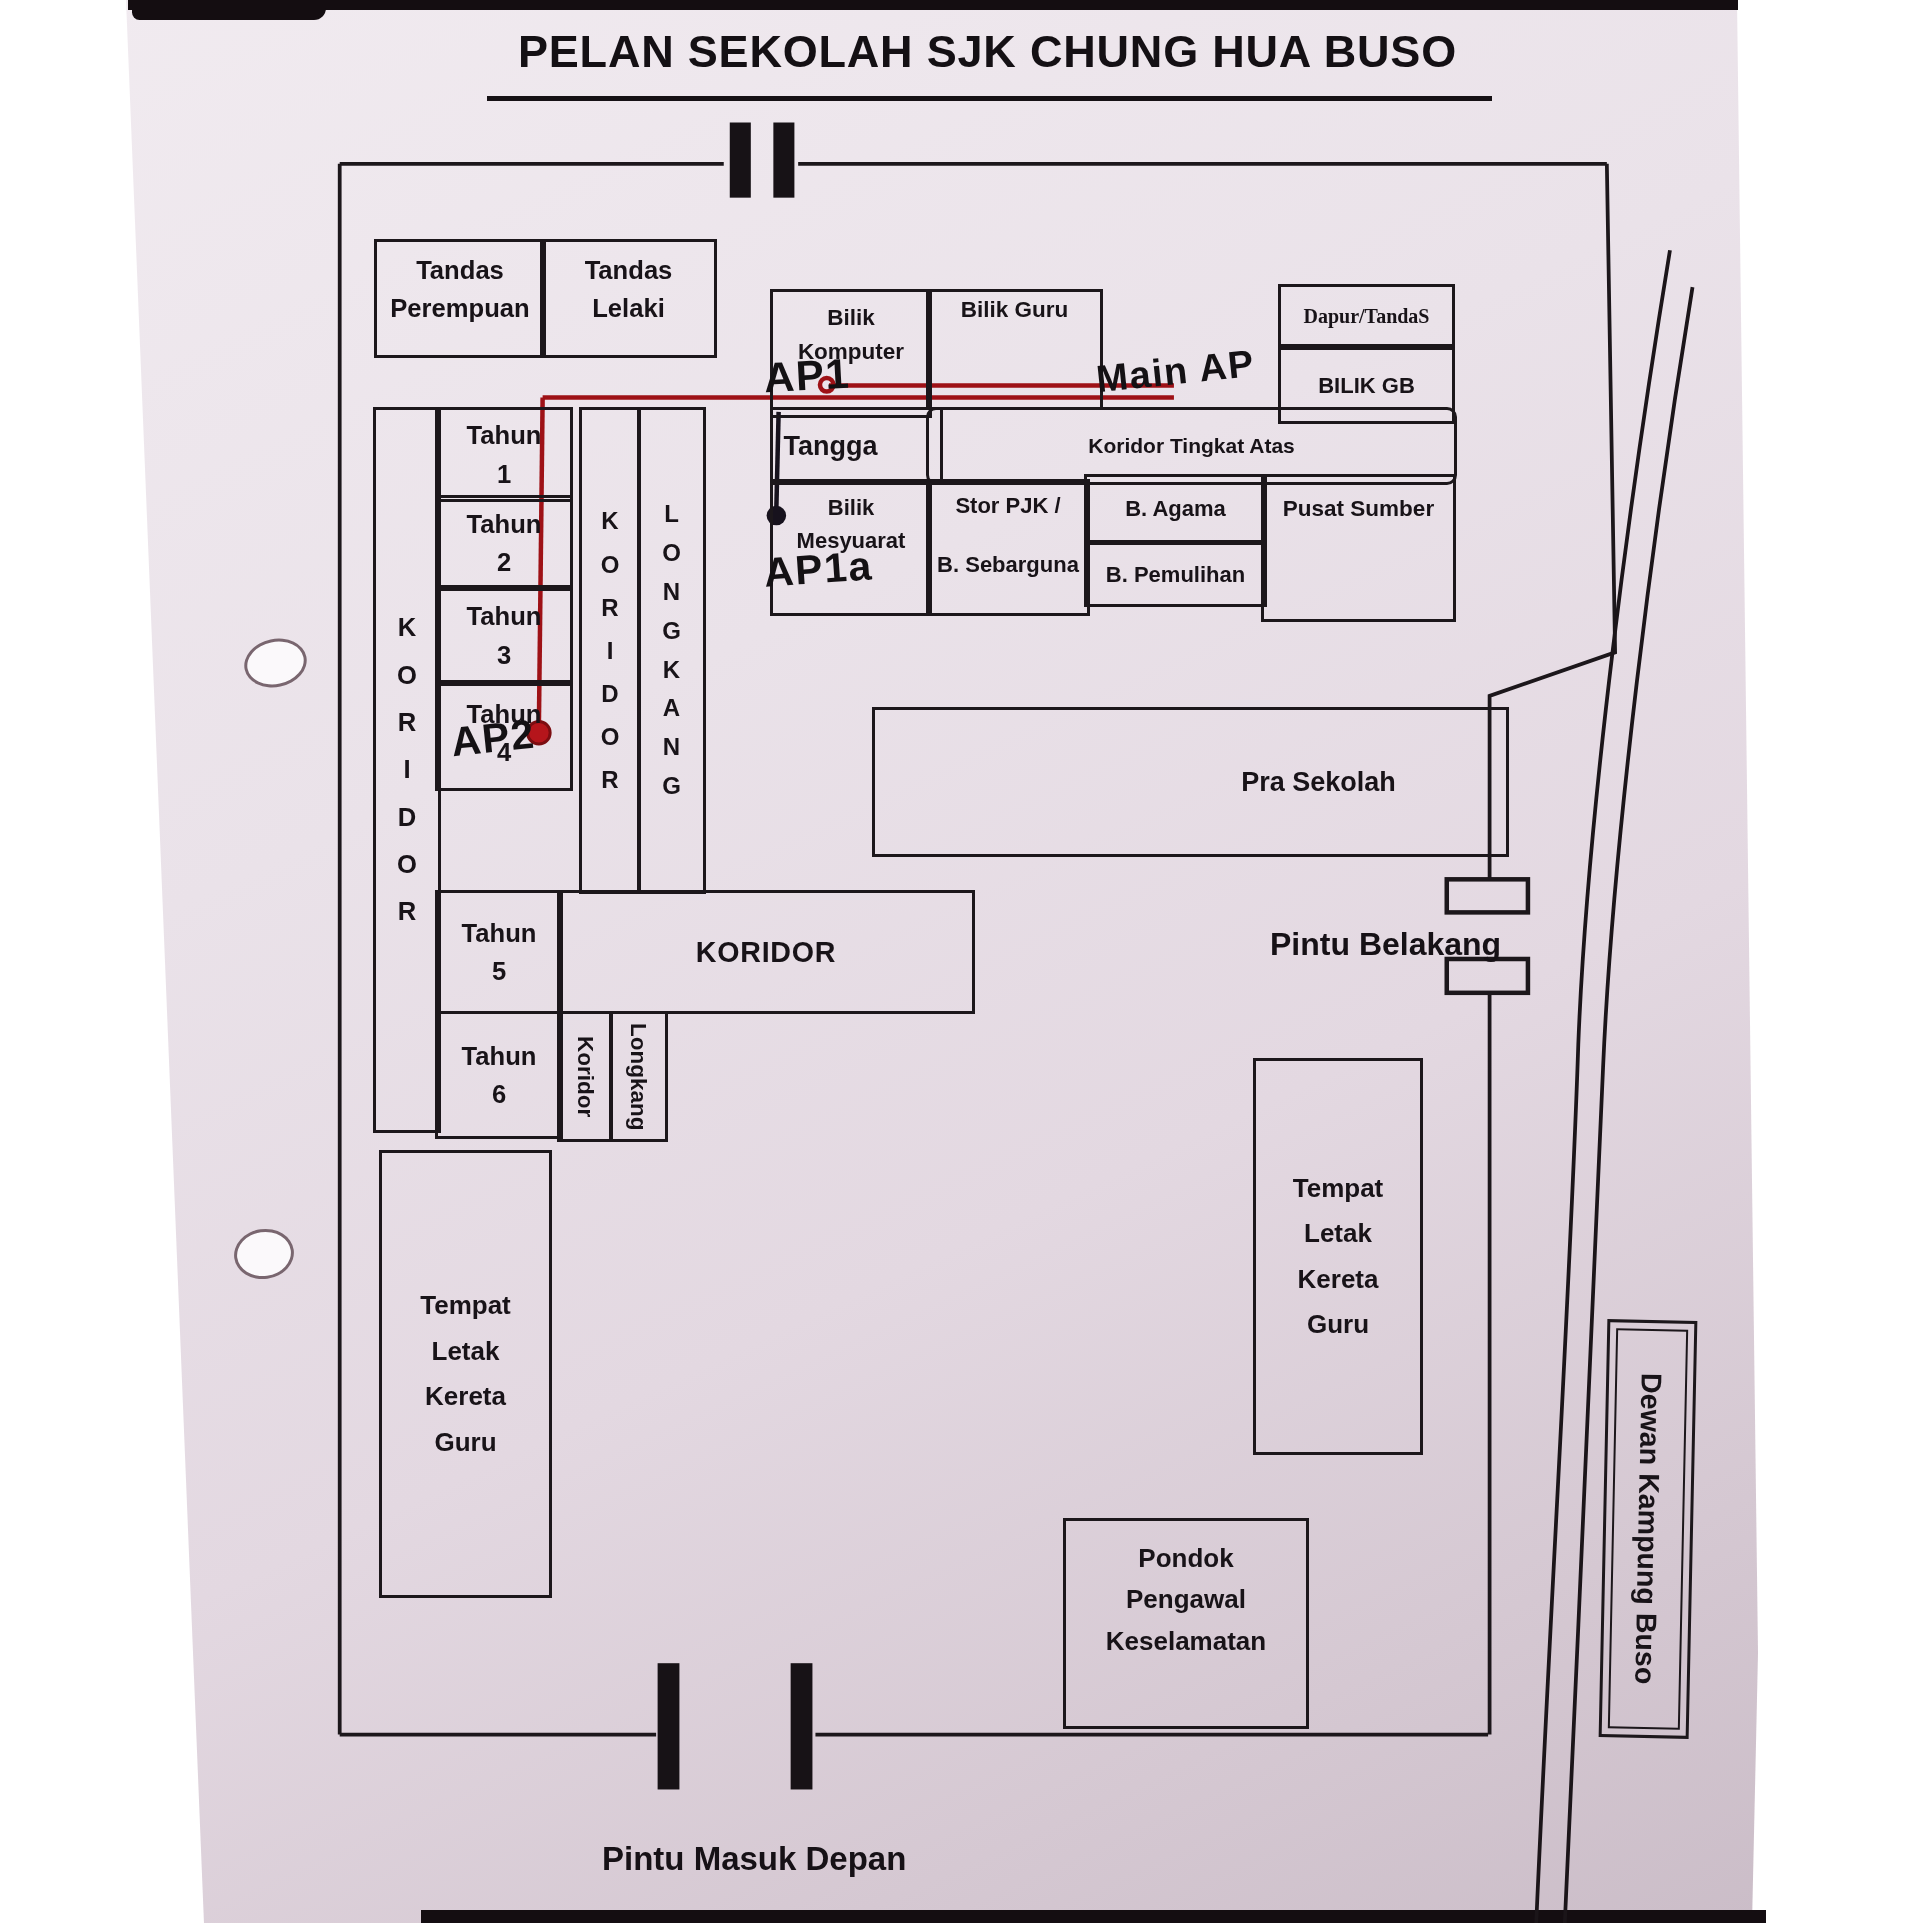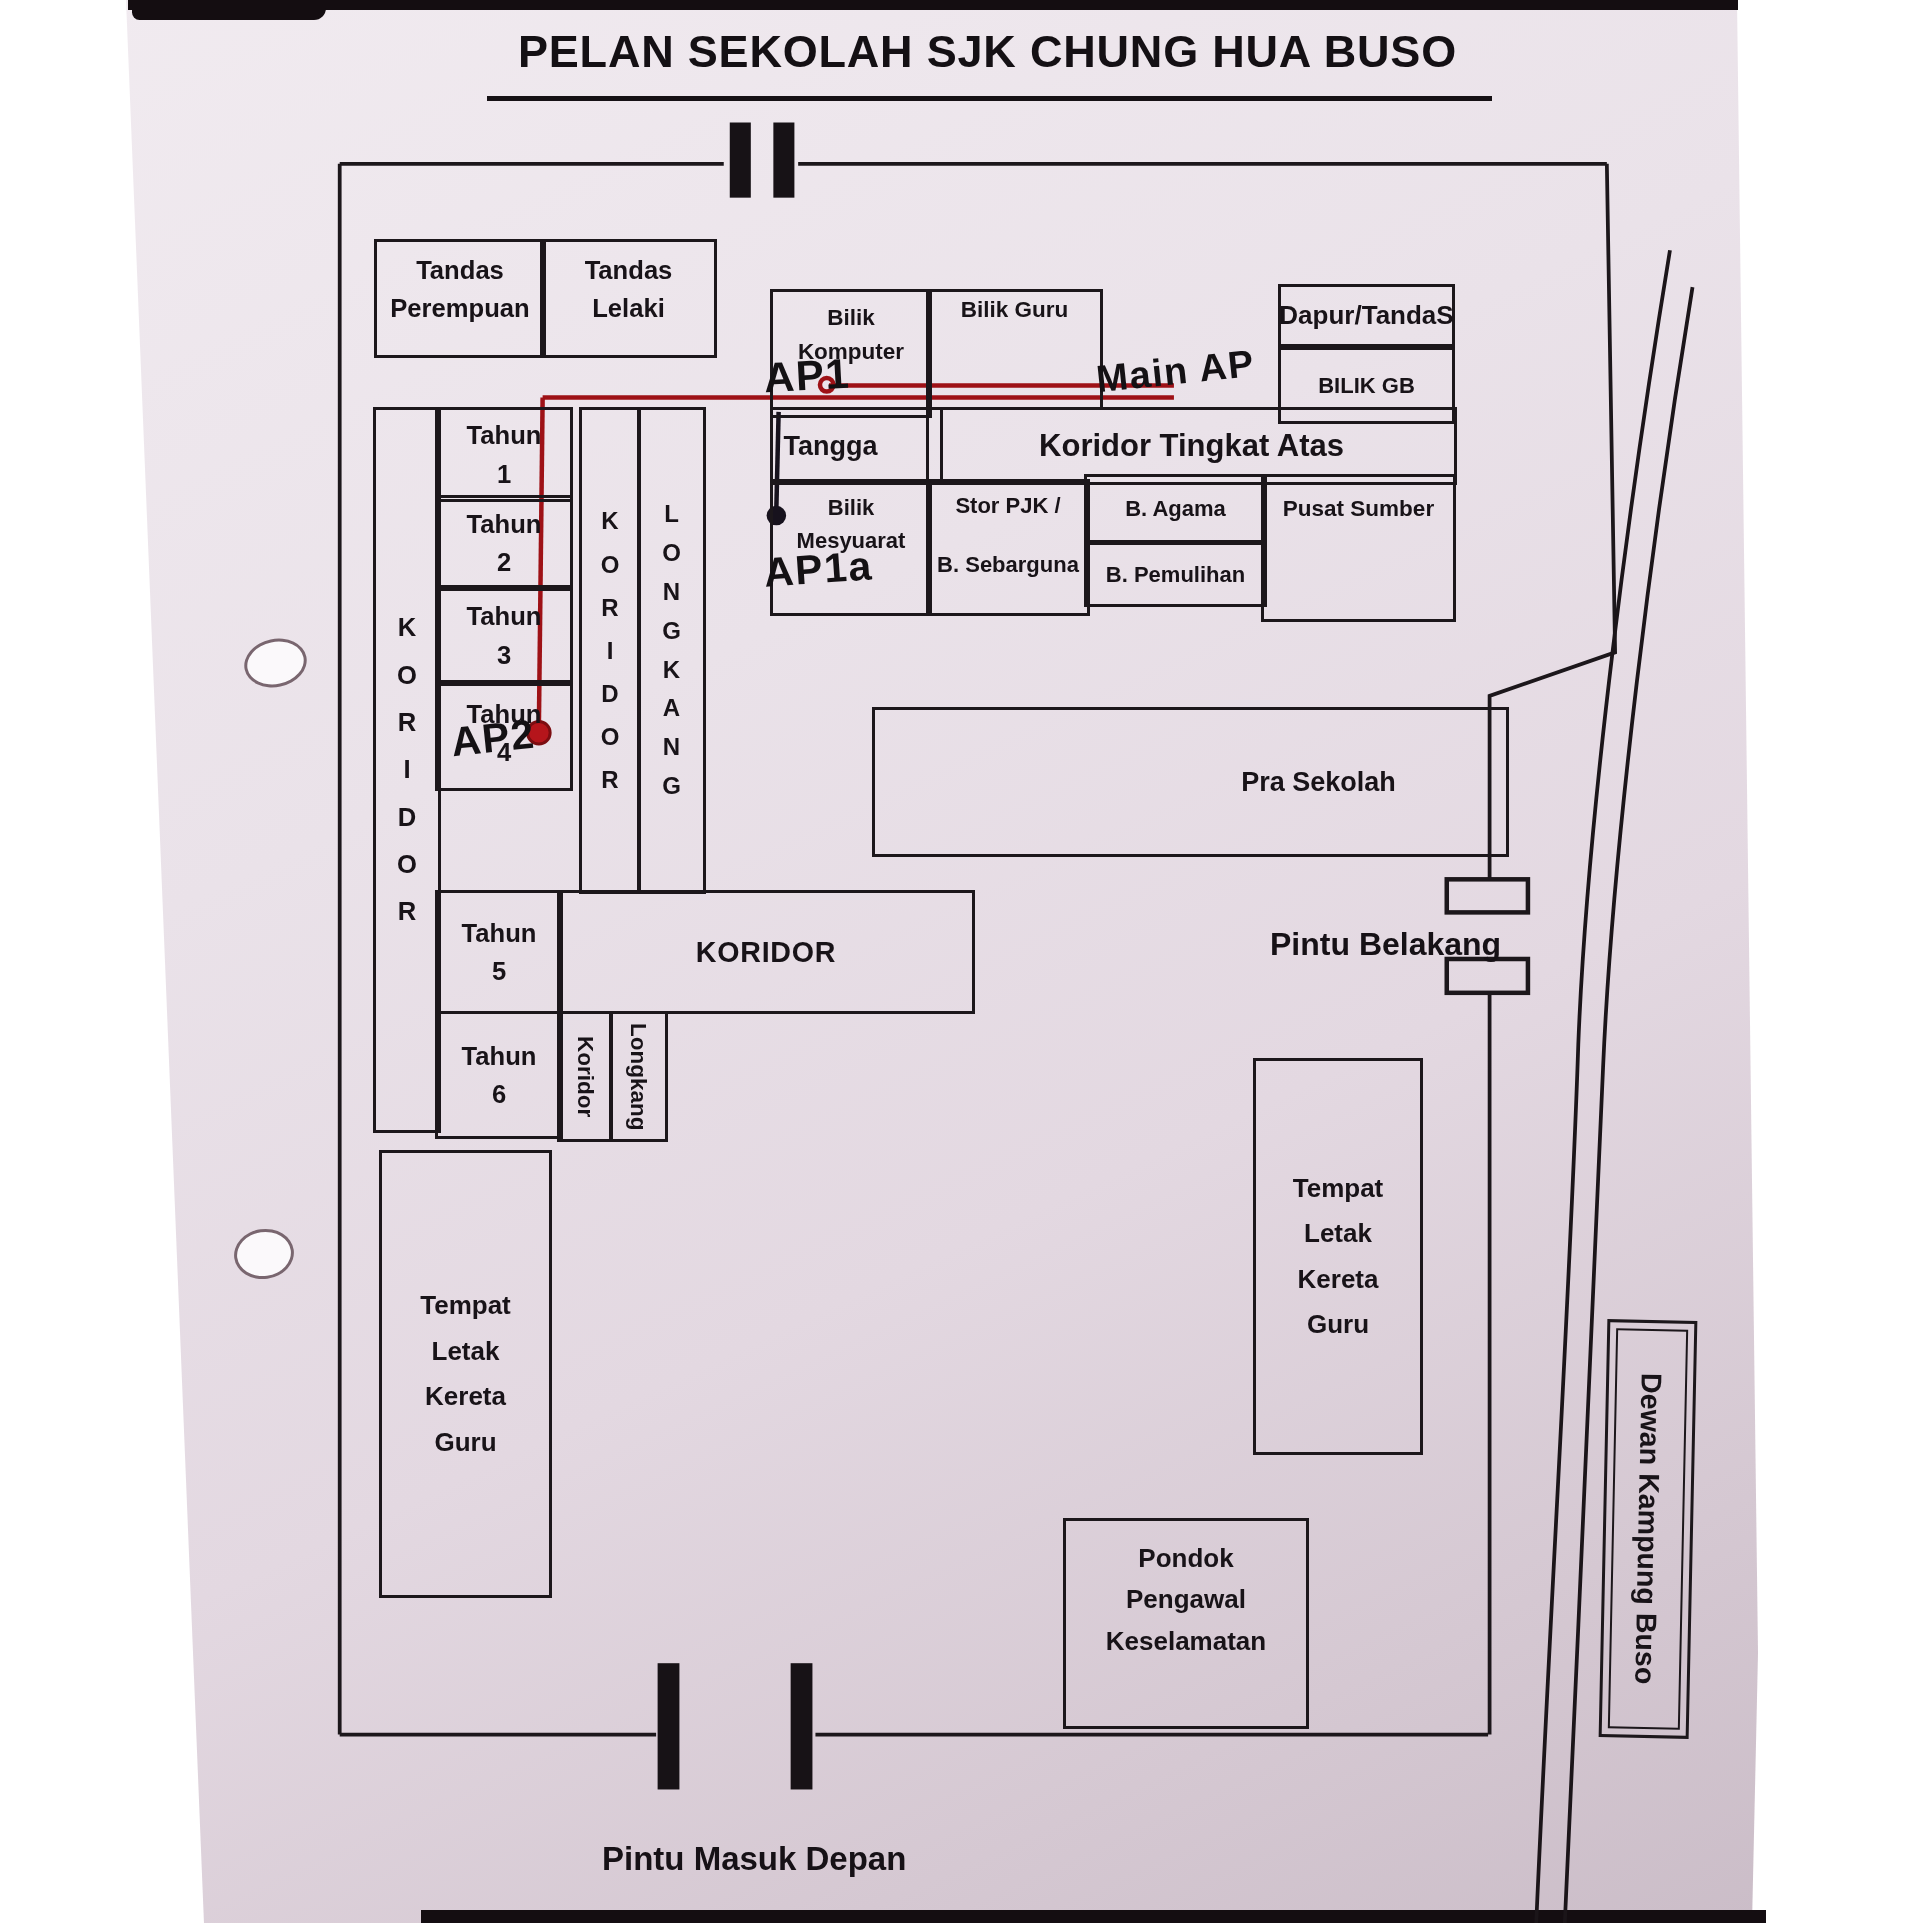--- a/index.html
+++ b/index.html
@@ -87,27 +87,27 @@
 Perempuan</span></div>
   <div class="room top" style="left:540px;top:239px;width:171px;height:104px;font-size:25.6px;">
     <span>Tandas
 Lelaki</span></div>
 
   <div class="room top" style="left:770px;top:289px;width:156px;height:114px;font-size:22.5px;">
     <span>Bilik
 Komputer</span></div>
   <div class="room top" style="left:926px;top:289px;width:171px;height:114px;font-size:22.5px;padding-top:1px;">
     <span>Bilik Guru</span></div>
-  <div class="room mid" style="left:1278px;top:284px;width:171px;height:57px;font-size:26px;">
+  <div class="room mid" style="left:1278px;top:284px;width:171px;height:57px;font-size:20px;font-family:Liberation Serif, serif;">
     <span>Dapur/TandaS</span></div>
   <div class="room mid" style="left:1278px;top:347px;width:171px;height:71px;font-size:22px;">
     <span>BILIK GB</span></div>
   <div class="room mid" style="left:770px;top:407px;width:156px;height:72px;font-size:27px;justify-content:flex-start;padding-left:10.5px;text-align:left;">
     <span>Tangga</span></div>
-  <div class="room mid" style="left:926px;top:407px;width:525px;height:72px;font-size:31px;">
+  <div class="room mid" style="left:926px;top:407px;width:525px;height:72px;font-size:21px;border-radius:10px;">
     <span>Koridor Tingkat Atas</span></div>
   <div class="room top" style="left:770px;top:479px;width:156px;height:122px;font-size:22px;">
     <span>Bilik
 Mesyuarat</span></div>
   <div class="room top" style="left:926px;top:479px;width:158px;height:122px;font-size:22px;line-height:1.35;">
     <span>Stor PJK /
 
 B. Sebarguna</span></div>
   <div class="room mid" style="left:1084px;top:474px;width:177px;height:63px;font-size:22px;">
     <span>B. Agama</span></div>

